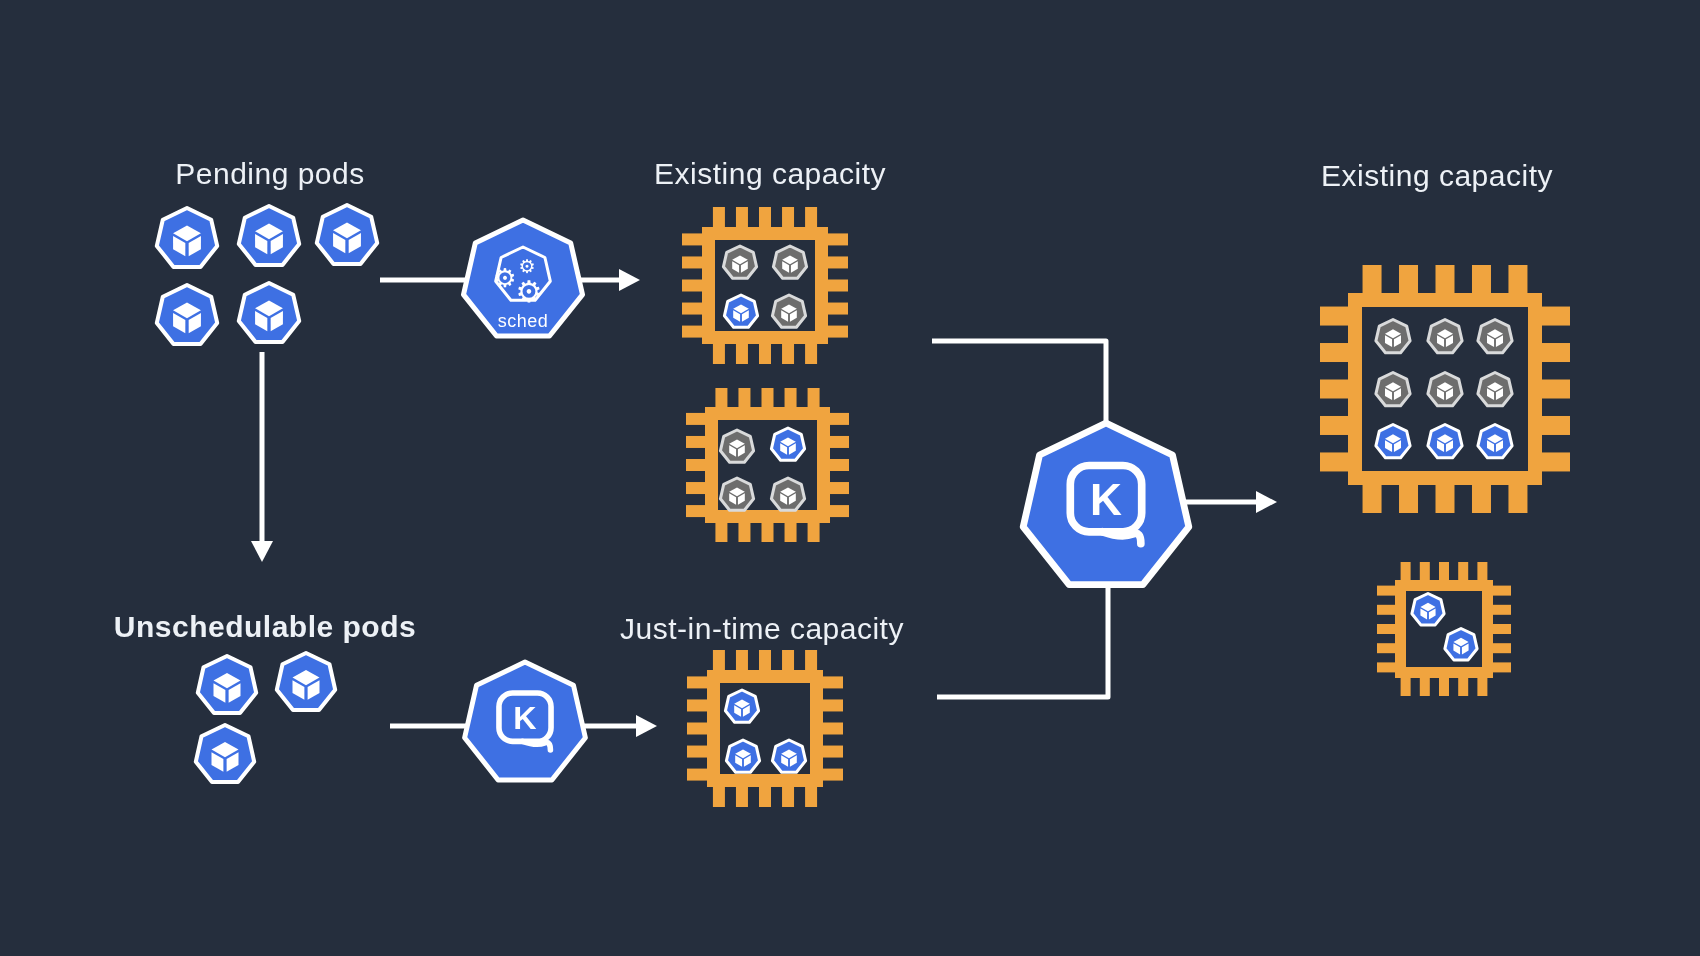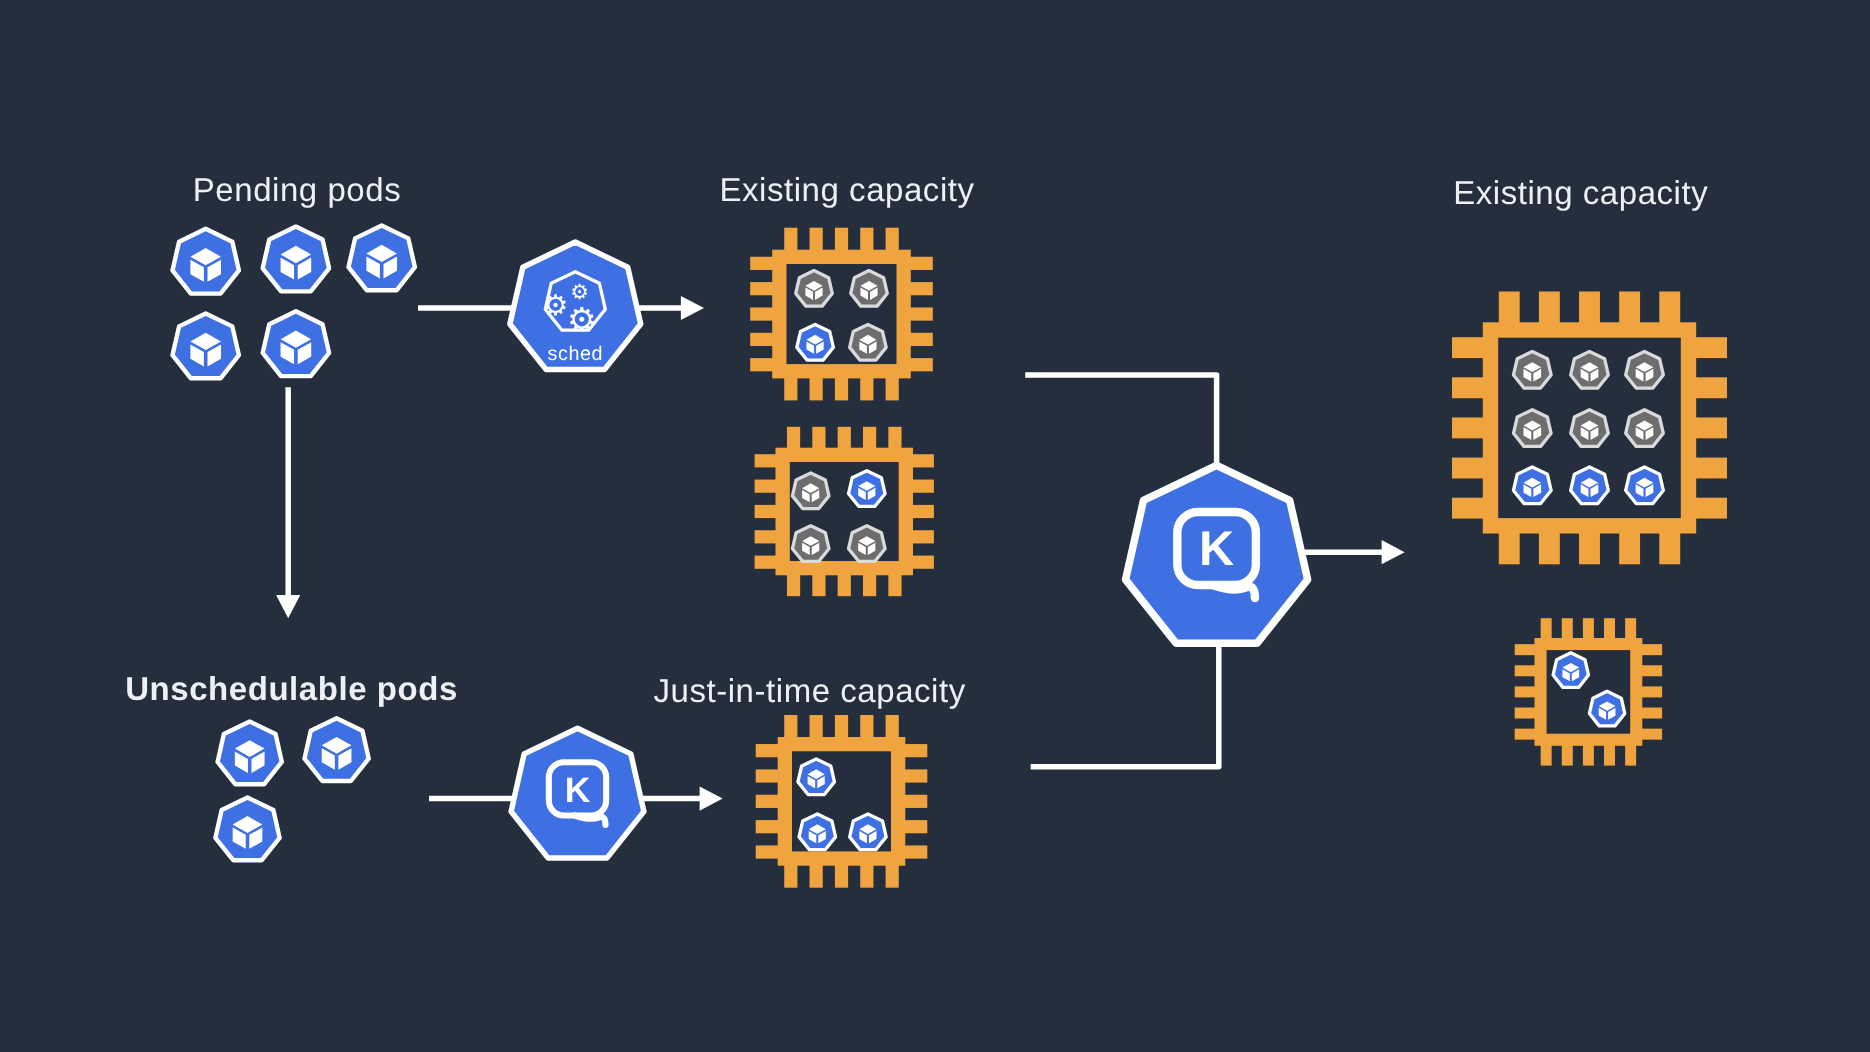--- a/index.html
+++ b/index.html
@@ -436,15 +436,15 @@
       <text class="k-letter" x="0" y="-5">K</text>
       <path class="k-tail" d="M -2 14 Q 9 18 16 15.3 Q 20.5 13.6 20.5 21"></path>
     </g>
   </svg>
 
   <div id="labels">
       <div class="label" style="left: 270px; top: 161px;">Pending pods</div>
       <div class="label" style="left: 770px; top: 161px;">Existing capacity</div>
       <div class="label" style="left: 1437px; top: 163px;">Existing capacity</div>
       <div class="label" style="left: 265px; top: 614px; font-weight: bold;">Unschedulable pods</div>
-      <div class="label" style="left: 736px; top: 616px;">Just-in-time capacity</div>
+      <div class="label" style="left: 762px; top: 616px;">Just-in-time capacity</div>
     </div>
 </div>
 
 </body></html>

